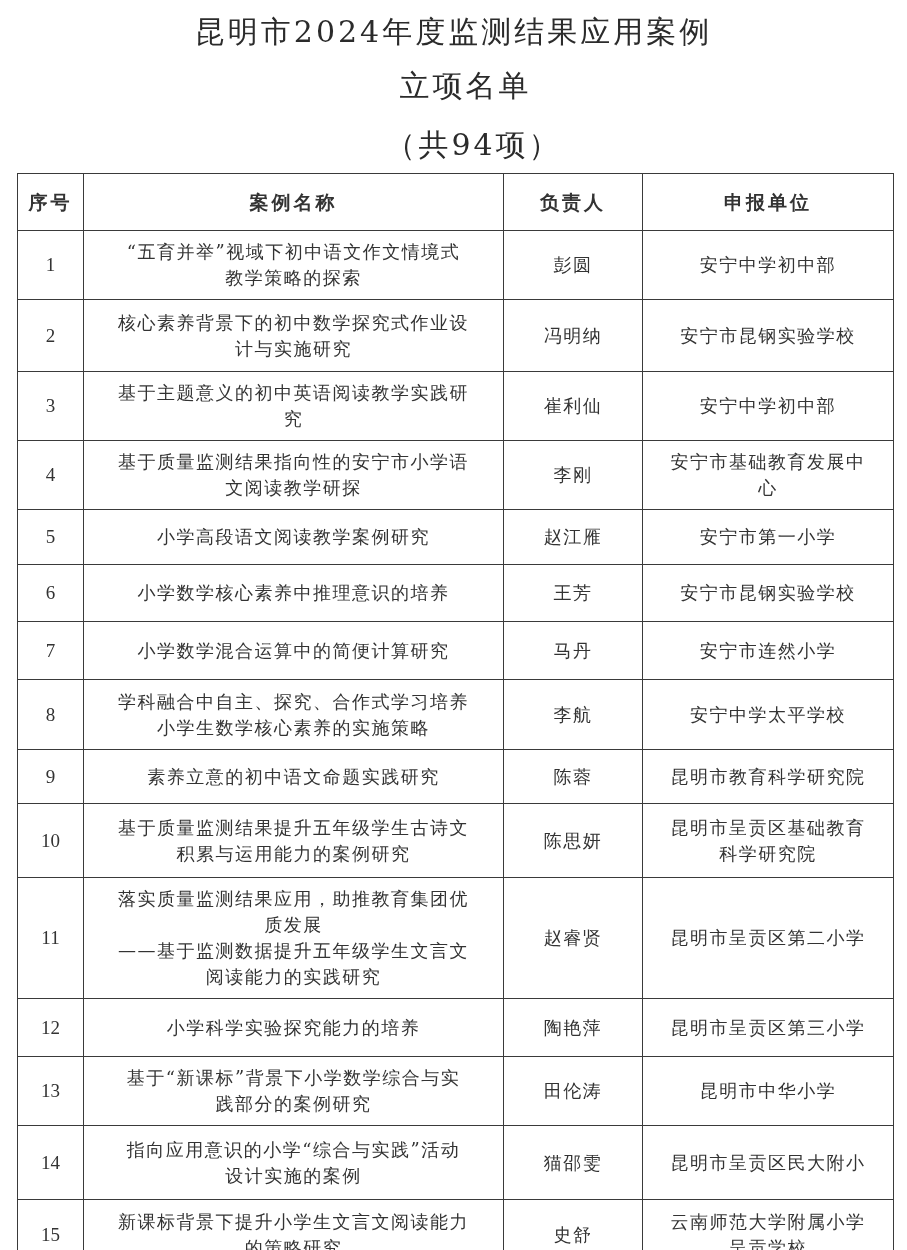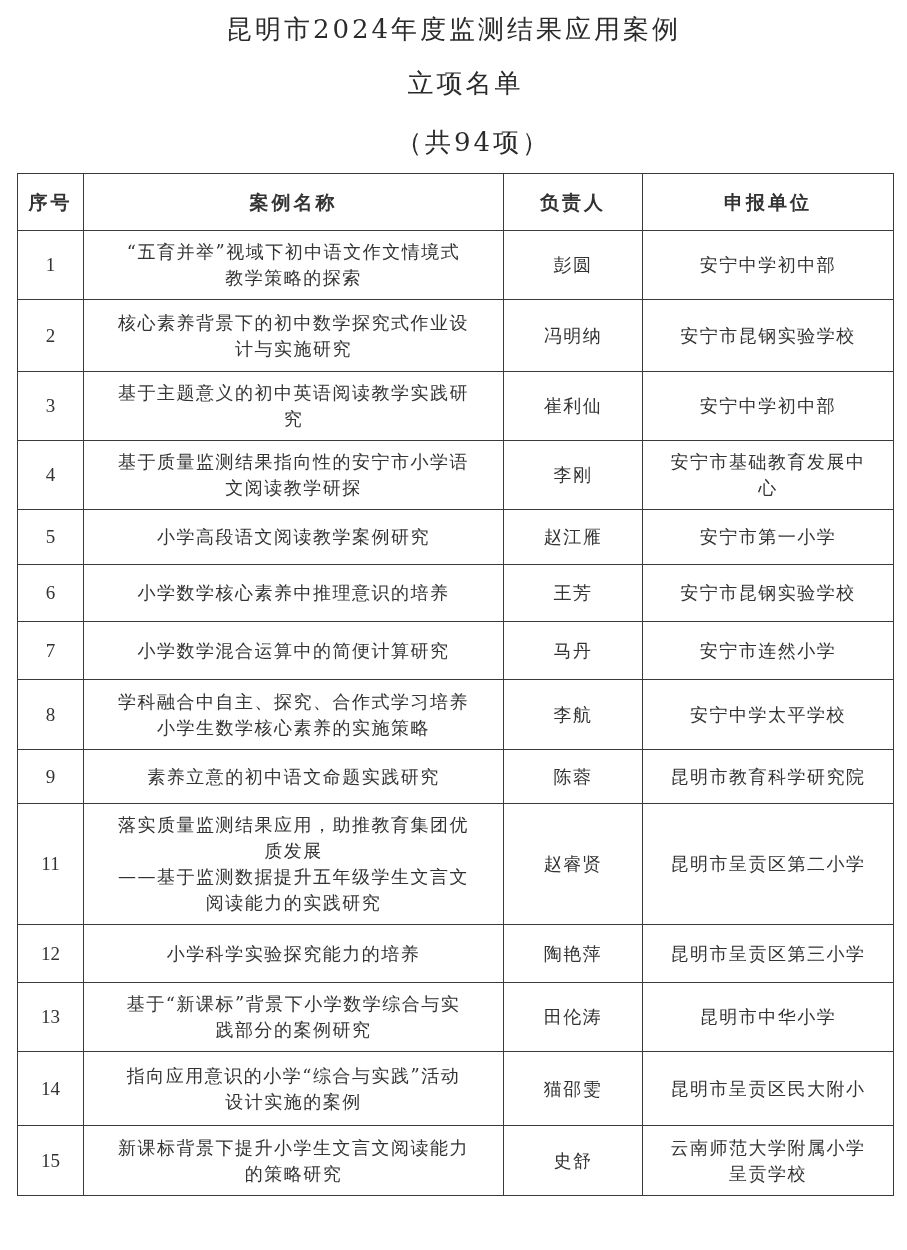--- a/index.html
+++ b/index.html
@@ -1,18 +1,18 @@
 <!DOCTYPE html>
 <html><head>
 <meta charset="utf-8">
 <style>
   html, body { margin: 0; padding: 0; background: #ffffff; }
   body { width: 907px; height: 1250px; position: relative; overflow: hidden;
          font-family: "DejaVu Serif", "Liberation Serif", serif; color: #2a2a2a; }
-  .title { position: absolute; left: 0; width: 907px; text-align: center; font-size: 26px; letter-spacing: 3px; color: #2b2b2b; }
+  .title { position: absolute; left: 0; width: 907px; text-align: center; font-size: 30px; letter-spacing: 3px; color: #2b2b2b; }
   #t1 { top: 12px; }
   #t2 { top: 66px; margin-left: 12px; }
   #t3 { top: 125px; padding-left: 20px; }
   table { position: absolute; left: 17px; top: 173px; width: 876px; border-collapse: collapse; table-layout: fixed; }
   td, th { border: 1.5px solid #3a3a3a; text-align: center; vertical-align: middle; font-weight: normal;
            font-size: 18px; line-height: 26px; padding: 0 6px; color: #333; letter-spacing: 1.5px; }
   th { font-size: 19px; letter-spacing: 3px; font-weight: bold; }
   col.c1 { width: 66px; } col.c2 { width: 420px; } col.c3 { width: 139px; } col.c4 { width: 251px; }
   td.num { font-family: "Liberation Serif", serif; font-size: 19px; letter-spacing: 0; }
   td.name { padding: 8px 10px; }
@@ -105,20 +105,32 @@
         </td>
         <td>李航</td>
         <td>安宁中学太平学校</td>
       </tr>
       <tr style="height: 54px;">
         <td class="num">9</td>
         <td class="name">素养立意的初中语文命题实践研究</td>
         <td>陈蓉</td>
         <td>昆明市教育科学研究院</td>
       </tr>
+      <tr style="height: 74px;">
+        <td class="num">10</td>
+        <td class="name">
+          <div>基于质量监测结果提升五年级学生古诗文</div>
+          <div>积累与运用能力的案例研究</div>
+        </td>
+        <td>陈思妍</td>
+        <td>
+          <div>昆明市呈贡区基础教育</div>
+          <div>科学研究院</div>
+        </td>
+      </tr>
       <tr style="height: 114px;">
         <td class="num">11</td>
         <td class="name">
           <div>落实质量监测结果应用，助推教育集团优</div>
           <div>质发展</div>
           <div>——基于监测数据提升五年级学生文言文</div>
           <div>阅读能力的实践研究</div>
         </td>
         <td>赵睿贤</td>
         <td>昆明市呈贡区第二小学</td>

